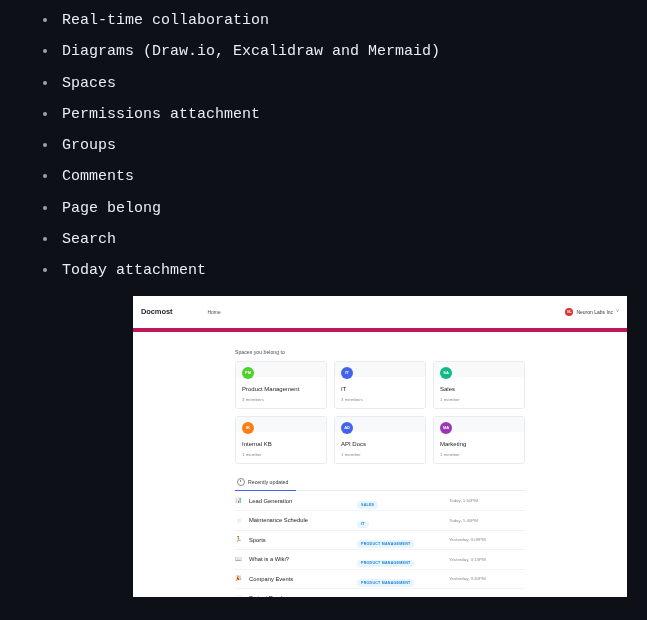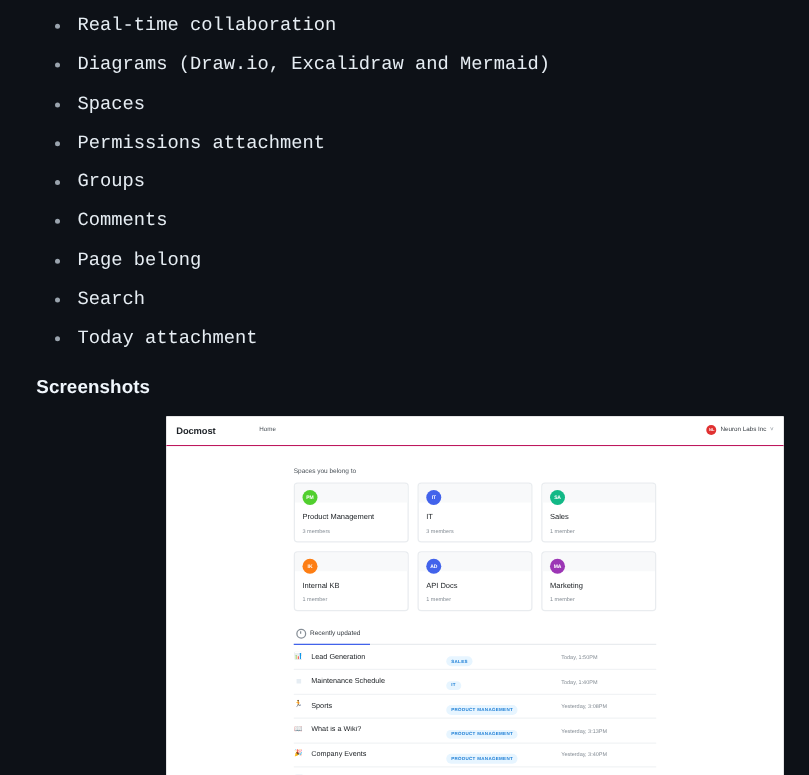--- a/index.html
+++ b/index.html
@@ -49,23 +49,23 @@
     margin: 15px 0 0 133px;
     width: 494px;
     height: 301px;
     background: #ffffff;
     overflow: hidden;
     position: relative;
   }
 
   
   .app-topbar {
-    height: 24px;
+    height: 36px;
     background: #ffffff;
-    border-bottom: 1px solid #be185d;
+    border-bottom: 4px solid #be185d;
     display: flex;
     align-items: center;
     padding: 0 8px;
     box-sizing: border-box;
   }
   .brand {
     font-size: 7.5px;
     font-weight: bold;
     color: #1f2328;
     letter-spacing: -0.1px;
@@ -264,21 +264,20 @@
       <li>Diagrams (Draw.io, Excalidraw and Mermaid)</li>
       <li>Spaces</li>
       <li>Permissions attachment</li>
       <li>Groups</li>
       <li>Comments</li>
       <li>Page belong</li>
       <li>Search</li>
       <li>Today attachment</li>
     </ul>
 
-  <div class="section-heading">Screenshots</div>
 
   <div class="shot-wrap">
 
     <div class="app-topbar">
       <div class="brand">Docmost</div>
       <div class="nav-home">Home</div>
       <div class="topbar-spacer"></div>
       <div class="org-chip">
         <span class="org-avatar">NL</span>
         <span class="org-name">Neuron Labs Inc</span>

